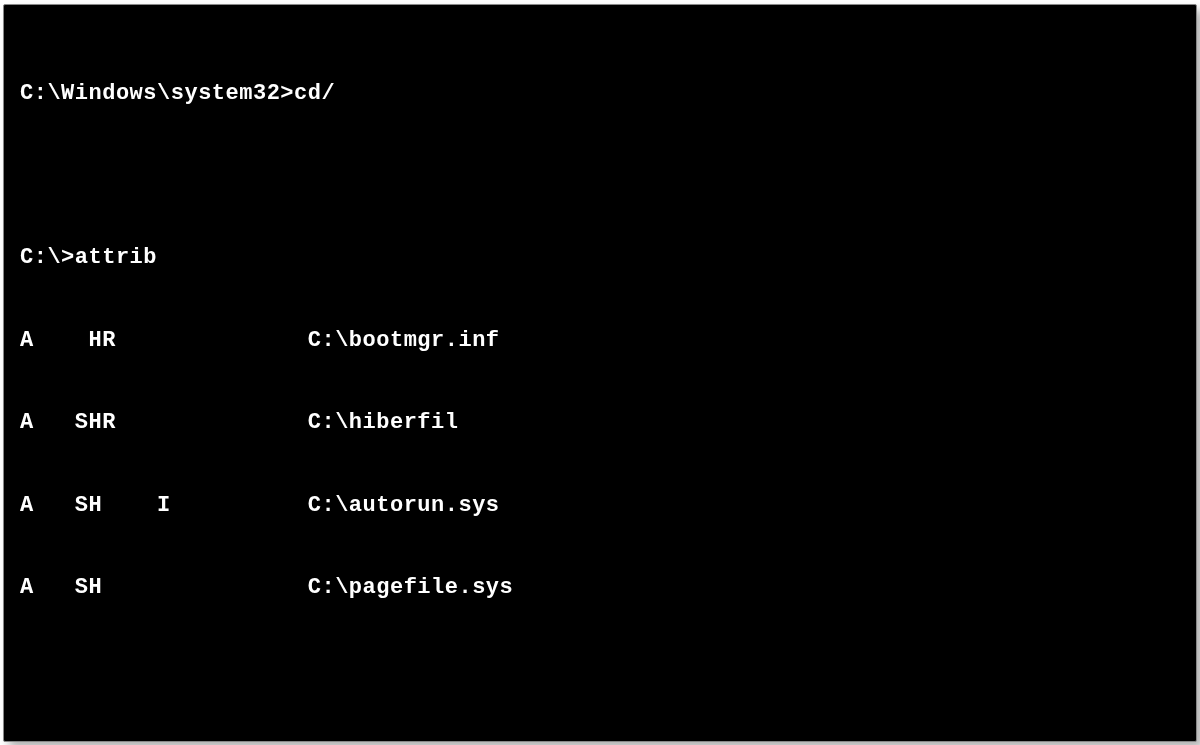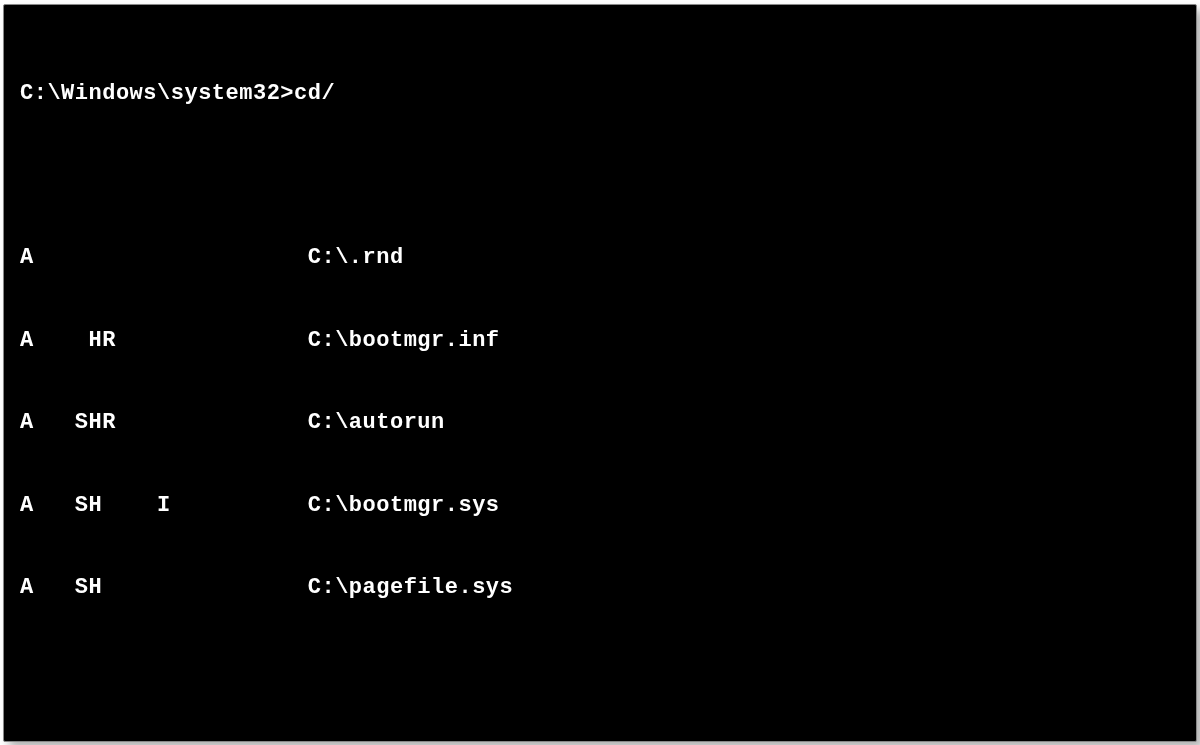--- a/index.html
+++ b/index.html
@@ -44,24 +44,24 @@
       min-height: 27px;
     }
   </style>
 </head>
 <body>
 
 <div class="terminal-window">
   <div class="terminal-content">
     <span class="line">C:\Windows\system32&gt;cd/</span>
     <span class="line blank"></span>
-    <span class="line">A                    C:\.rnd</span>
+    <span class="line">C:\&gt;attrib</span>
     <span class="line">A    HR              C:\bootmgr.inf</span>
-    <span class="line">A   SHR              C:\autorun</span>
-    <span class="line">A   SH    I          C:\bootmgr.sys</span>
+    <span class="line">A   SHR              C:\hiberfil</span>
+    <span class="line">A   SH    I          C:\autorun.sys</span>
     <span class="line">A   SH               C:\pagefile.sys</span>
     
     
     
     
     
     
     
     
     

